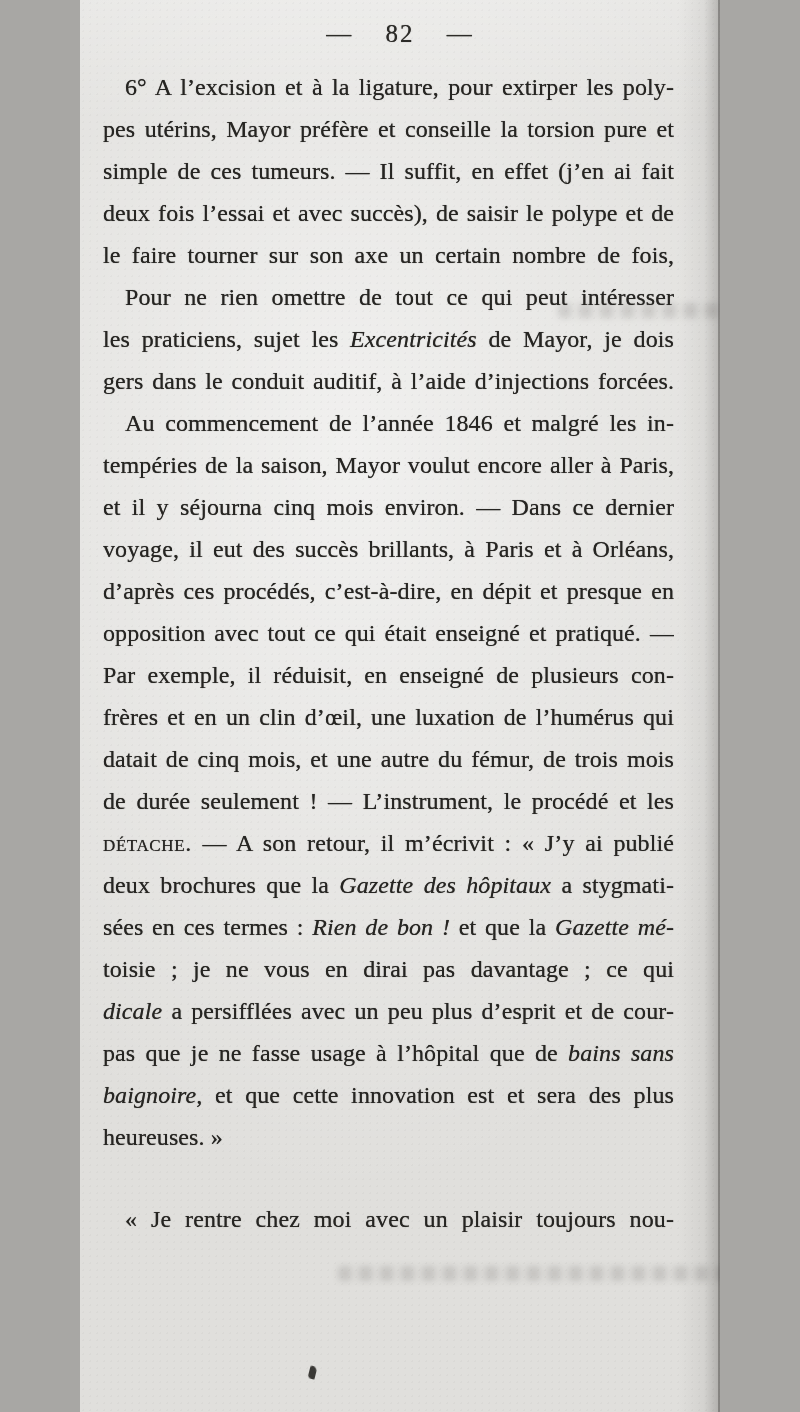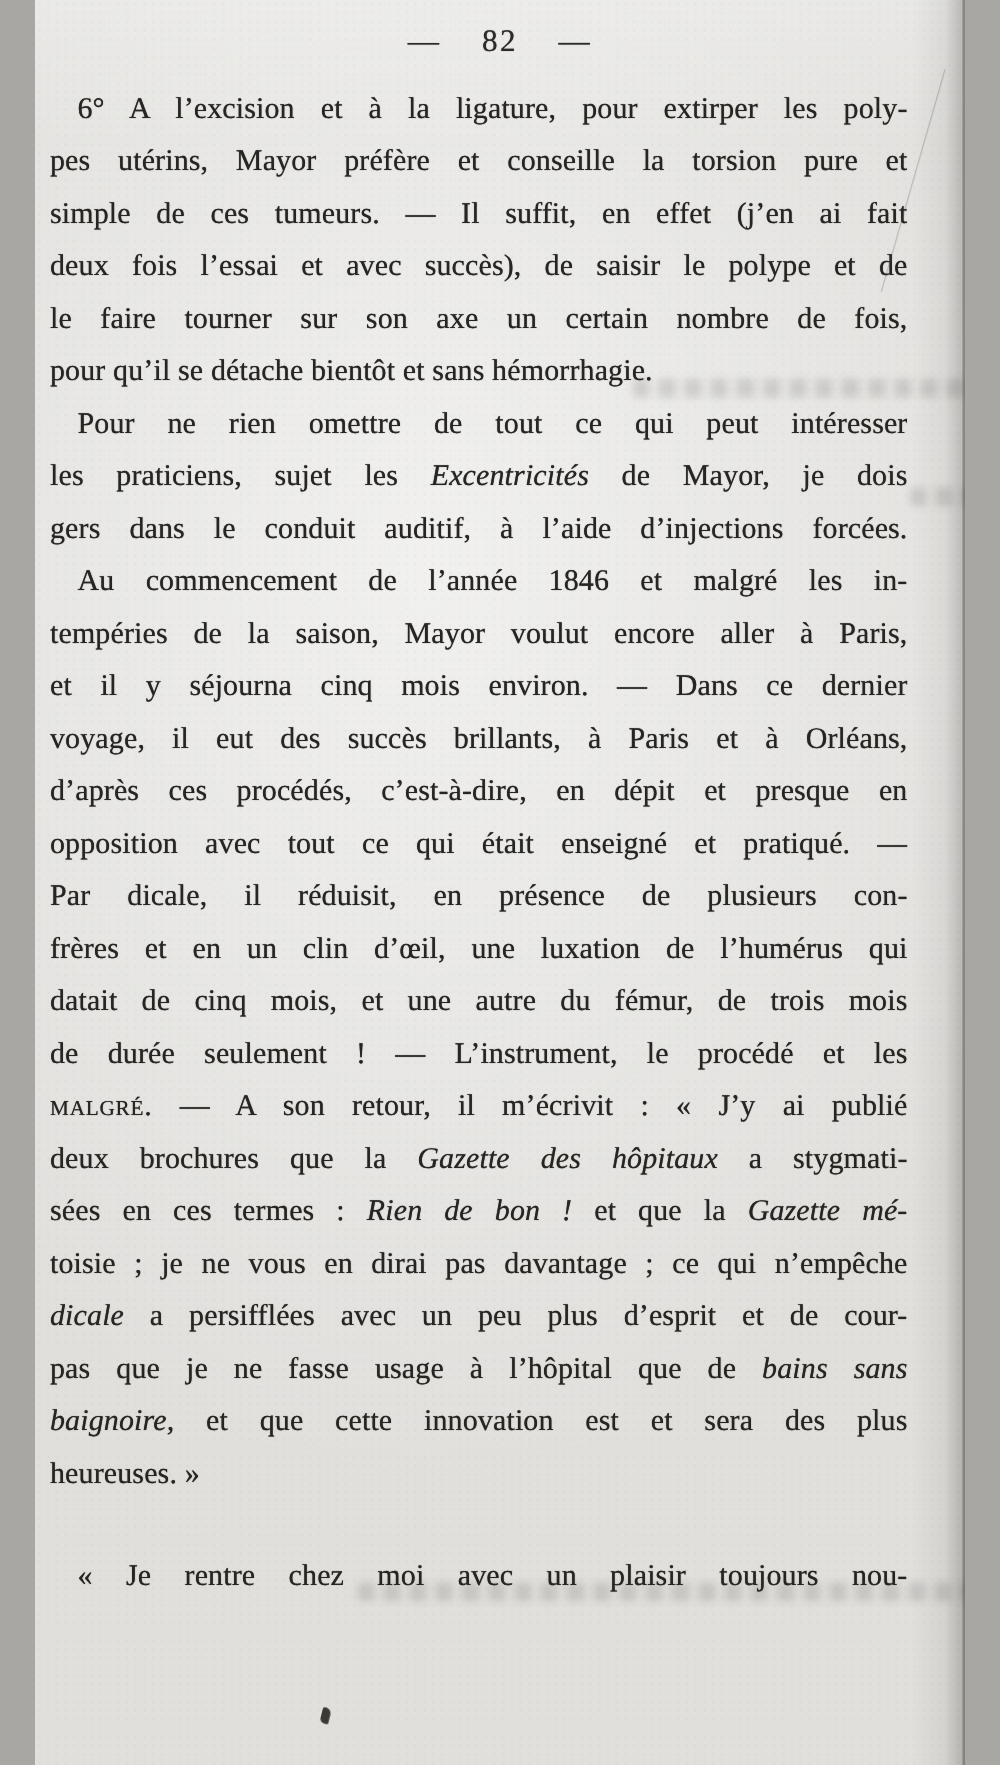--- a/index.html
+++ b/index.html
@@ -1,18 +1,18 @@
 <!DOCTYPE html>
 <html><head>
 <meta charset="utf-8">
 <style>
   html,body{margin:0;padding:0;background:#a8a7a4;}
   .page{
     position:relative;
-    width:744px;height:1412px;
+    width:640px;height:1412px;
     margin:0 auto;
     background:#e0dfdc;
     overflow:hidden;
     font-family:"Liberation Serif","DejaVu Serif",serif;
     color:#262522;
   }
   
   .vignette{
     position:absolute;inset:0;pointer-events:none;
     background:
@@ -29,21 +29,21 @@
 
   .folio{
     position:absolute;top:20px;left:0;width:100%;
     text-align:center;
     font-size:25px;letter-spacing:2px;word-spacing:24px;
     color:#2c2b28;
     text-shadow:0 0 0.7px rgba(30,28,25,0.75);
   }
 
   .text{
-    position:absolute;left:12px;right:46px;top:66px;
+    position:absolute;left:23px;right:46px;top:66px;
     font-size:24px;
     letter-spacing:0.1px;
     text-shadow:0 0 0.7px rgba(30,28,25,0.8);
     text-justify:inter-word;
   }
   .line{
     height:42px;line-height:42px;
     text-align:justify;
     text-align-last:justify;
     overflow:hidden;
@@ -79,39 +79,38 @@
 
   <div class="folio">— 82 —</div>
 
   <div class="text">
       <div>
         <div class="line ind"><span>6° A l’excision et à la ligature, pour extirper les poly-</span></div>
         <div class="line"><span>pes utérins, Mayor préfère et conseille la torsion pure et</span></div>
         <div class="line"><span>simple de ces tumeurs. — Il suffit, en effet (j’en ai fait</span></div>
         <div class="line"><span>deux fois l’essai et avec succès), de saisir le polype et de</span></div>
         <div class="line"><span>le faire tourner sur son axe un certain nombre de fois,</span></div>
-        <div class="line noj"><span>pour qu’il se détache bientôt et sans hémorrhagie.</span></div>
       </div>
       <div>
         <div class="line ind"><span>Pour ne rien omettre de tout ce qui peut intéresser</span></div>
         <div class="line"><span>les praticiens, sujet les </span><span class="it">Excentricités</span><span> de Mayor, je dois</span></div>
         <div class="line"><span>gers dans le conduit auditif, à l’aide d’injections forcées.</span></div>
       </div>
       <div>
         <div class="line ind"><span>Au commencement de l’année 1846 et malgré les in-</span></div>
         <div class="line"><span>tempéries de la saison, Mayor voulut encore aller à Paris,</span></div>
         <div class="line"><span>et il y séjourna cinq mois environ. — Dans ce dernier</span></div>
         <div class="line"><span>voyage, il eut des succès brillants, à Paris et à Orléans,</span></div>
         <div class="line"><span>d’après ces procédés, c’est-à-dire, en dépit et presque en</span></div>
         <div class="line"><span>opposition avec tout ce qui était enseigné et pratiqué. —</span></div>
-        <div class="line"><span>Par dicale, il réduisit, en présence de plusieurs con-</span></div>
+        <div class="line"><span>Par exemple, il réduisit, en enseigné de plusieurs con-</span></div>
         <div class="line"><span>frères et en un clin d’œil, une luxation de l’humérus qui</span></div>
         <div class="line"><span>datait de cinq mois, et une autre du fémur, de trois mois</span></div>
         <div class="line"><span>de durée seulement ! — L’instrument, le procédé et les</span></div>
-        <div class="line"><span class="sc">malgré.</span><span> — A son retour, il m’écrivit : « J’y ai publié</span></div>
+        <div class="line"><span class="sc">détache.</span><span> — A son retour, il m’écrivit : « J’y ai publié</span></div>
         <div class="line"><span>deux brochures que la </span><span class="it">Gazette des hôpitaux</span><span> a stygmati-</span></div>
         <div class="line"><span>sées en ces termes : </span><span class="it">Rien de bon !</span><span> et que la </span><span class="it">Gazette mé-</span></div>
         <div class="line"><span>toisie ; je ne vous en dirai pas davantage ; ce qui n’empêche</span></div>
         <div class="line"><span class="it">dicale</span><span> a persifflées avec un peu plus d’esprit et de cour-</span></div>
         <div class="line"><span>pas que je ne fasse usage à l’hôpital que de </span><span class="it">bains sans</span></div>
         <div class="line"><span class="it">baignoire,</span><span> et que cette innovation est et sera des plus</span></div>
         <div class="line noj"><span>heureuses. »</span></div>
       </div>
       <div style="margin-top: 40px;">
         <div class="line ind"><span>« Je rentre chez moi avec un plaisir toujours nou-</span></div>

